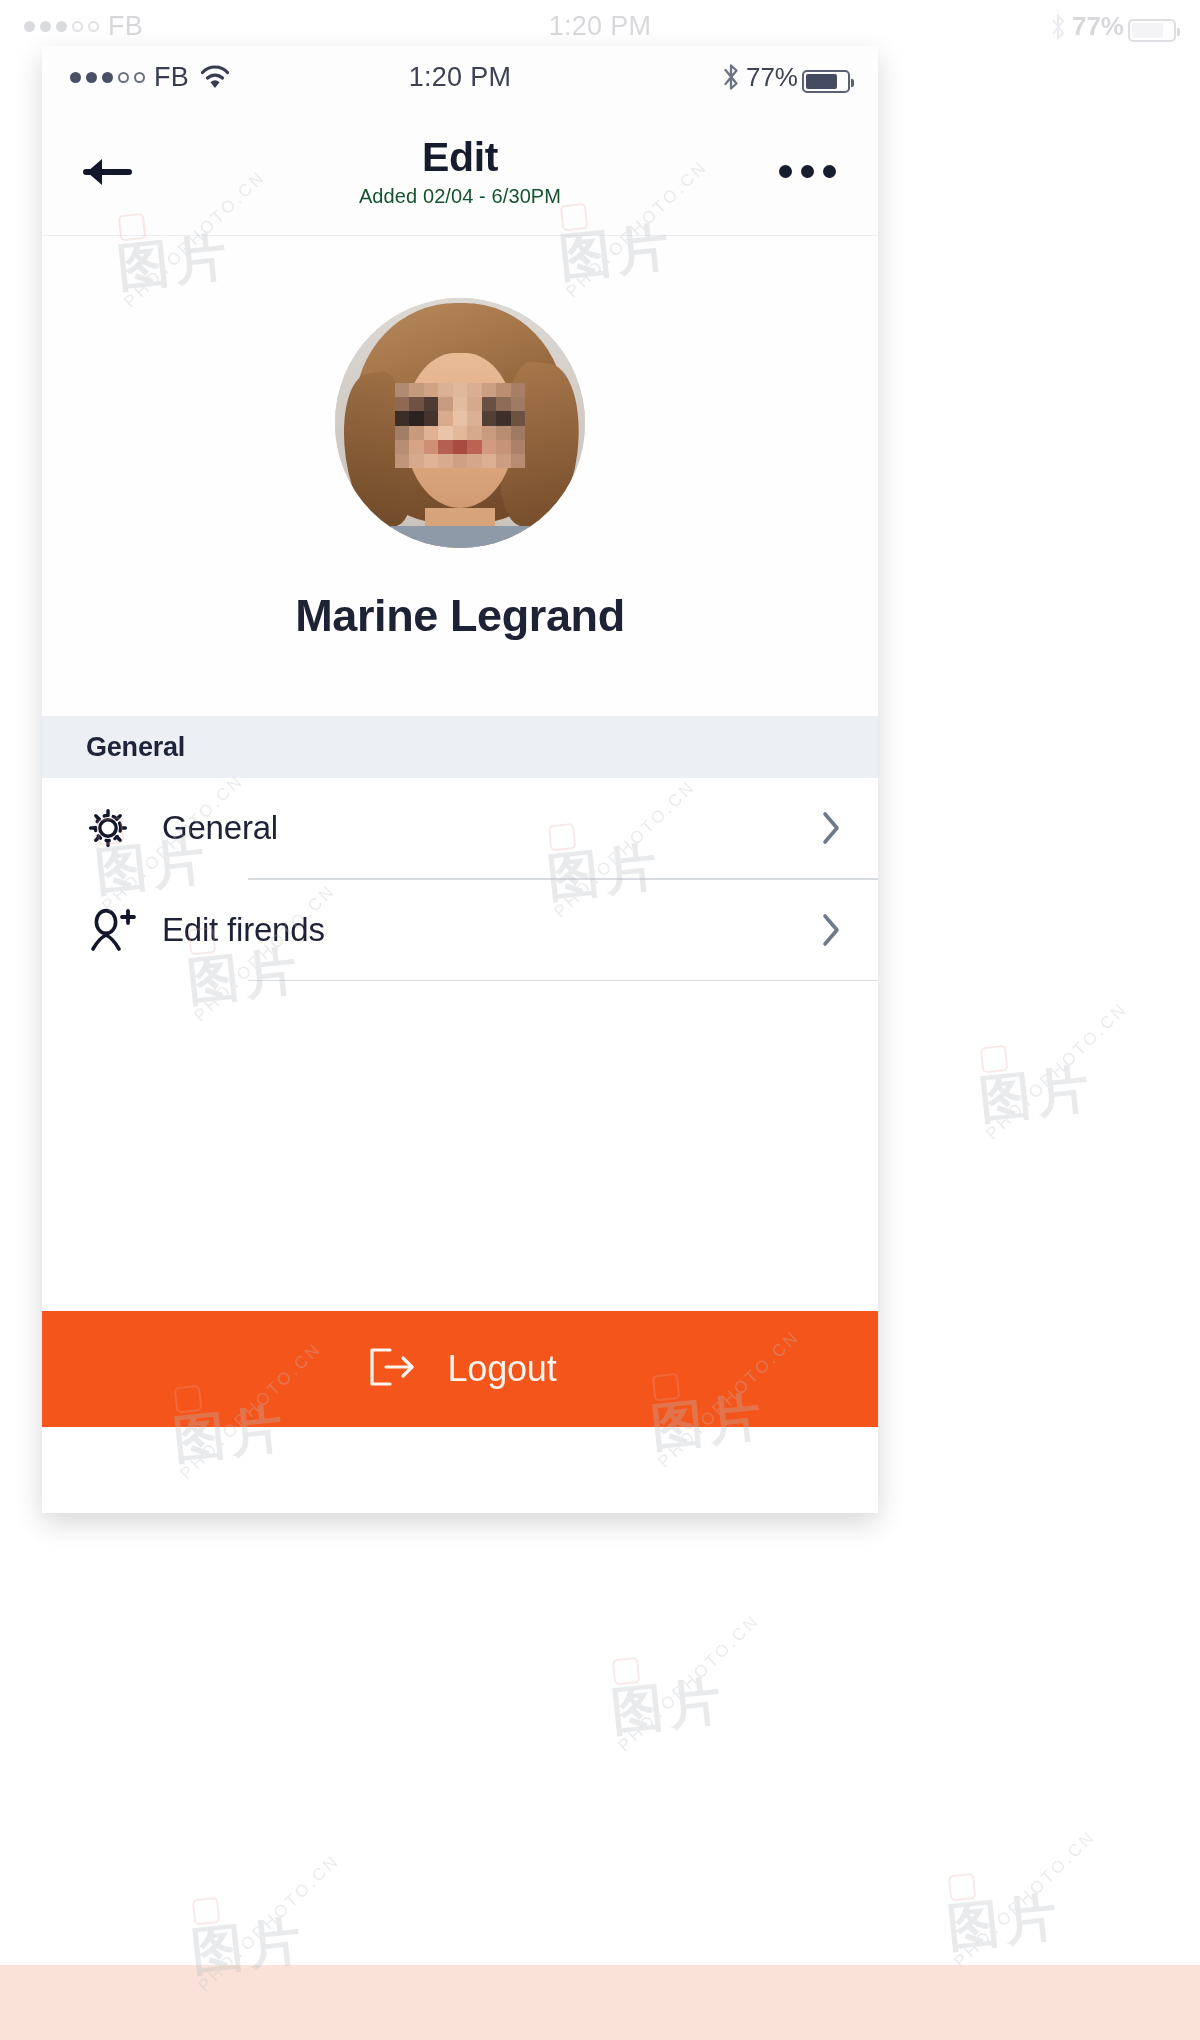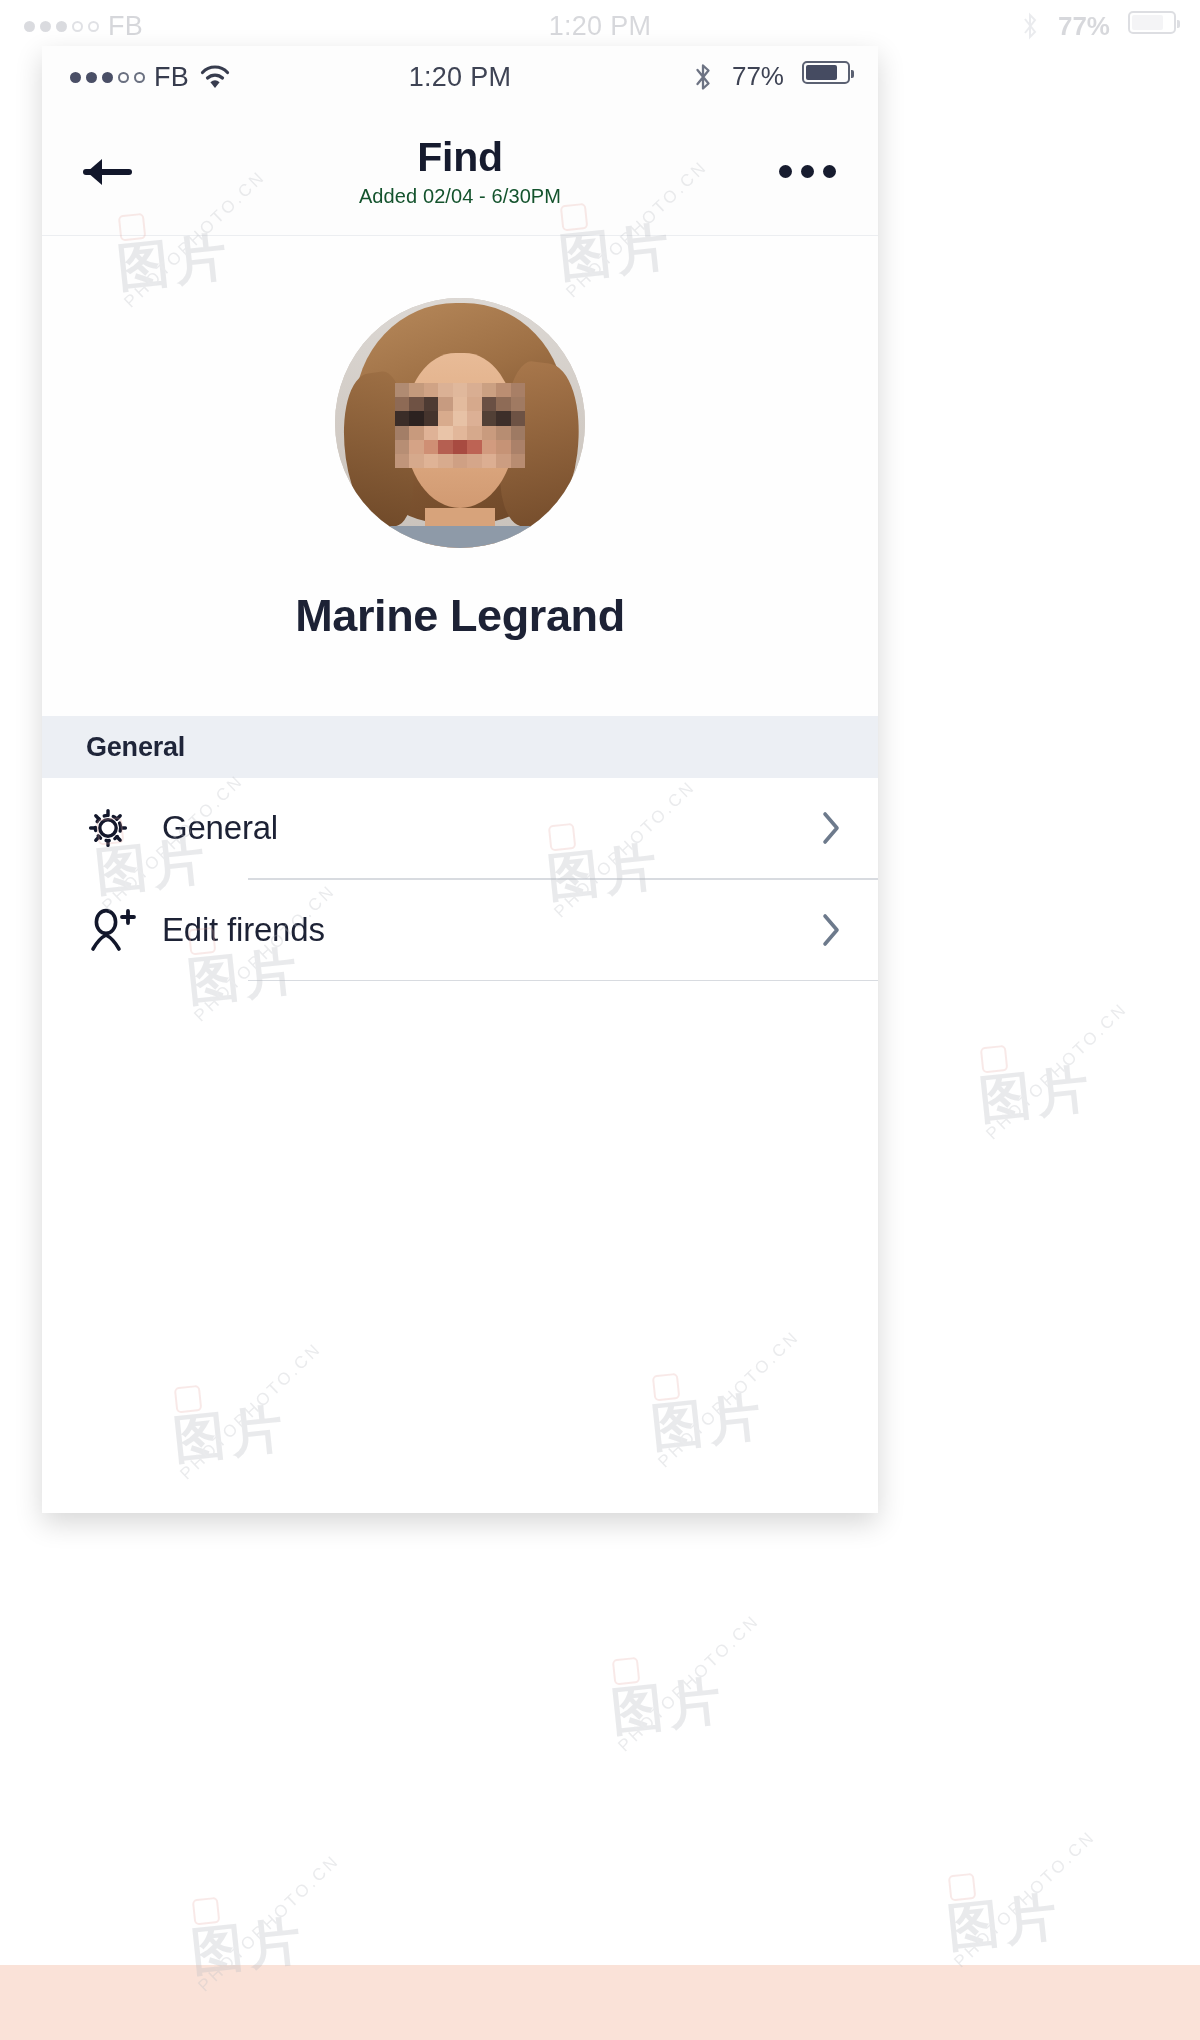--- a/index.html
+++ b/index.html
@@ -99,23 +99,23 @@
   .sb-center {
     flex: 0 0 auto;
     font-size: 27px;
     font-weight: 400;
     color: #3e4354;
     letter-spacing: 0.3px;
   }
   .sb-right {
     flex: 1 1 0;
     display: flex;
-    align-items: flex-start;
+    align-items: flex-end;
     justify-content: flex-end;
-    gap: 18px;
+    gap: 4px;
   }
   .battery-pct {
     font-size: 26px;
     color: #3e4354;
   }
   .battery {
     width: 48px; height: 23px;
     border: 2px solid #5b6172;
     border-radius: 5px;
     position: relative;
@@ -443,21 +443,21 @@
 
     <div class="navbar">
       <div class="nav-back">
         <svg width="50" height="36" viewBox="0 0 50 36">
           <path d="M3 18 L46 18" stroke="#12172b" stroke-width="6" stroke-linecap="round"></path>
           <path d="M19 5 L4 18 L19 31 Z" fill="#12172b"></path>
         </svg>
       </div>
 
       <div class="nav-title-wrap">
-        <div class="nav-title">Find</div>
+        <div class="nav-title">Edit</div>
         <div class="nav-sub">Added 02/04 - 6/30PM</div>
       </div>
 
       <div class="nav-more">
         <span></span>
         <span></span>
         <span></span>
       </div>
     </div>
 
@@ -578,20 +578,32 @@
           <svg width="26" height="38" viewBox="0 0 26 38">
             <path d="M7 5 L19 19 L7 33" fill="none" stroke="#6d7a8c" stroke-width="3.6" stroke-linecap="round" stroke-linejoin="round"></path>
           </svg>
         </span>
       </div>
       <div class="menu-sep"></div>
 
       <div class="menu-filler"></div>
     </div>
 
+    <div class="logout">
+      <span>
+        <svg width="56" height="48" viewBox="0 0 56 48">
+          <g fill="none" stroke="#fff4ee" stroke-width="3.2" stroke-linecap="round" stroke-linejoin="round">
+            <path d="M26 7 L8 7 L8 41 L26 41"></path>
+            <path d="M22 24 L48 24"></path>
+            <path d="M39 15 L48 24 L39 33"></path>
+          </g>
+        </svg>
+      </span>
+      <span class="logout-label">Logout</span>
+    </div>
 
   </div>
 
   <div class="wm wm-a">
       <span class="seal"></span>
       <div class="cjk">图片</div>
       <div class="latin">PHOTOPHOTO.CN</div>
     </div>
   <div class="wm wm-b">
       <span class="seal"></span>

